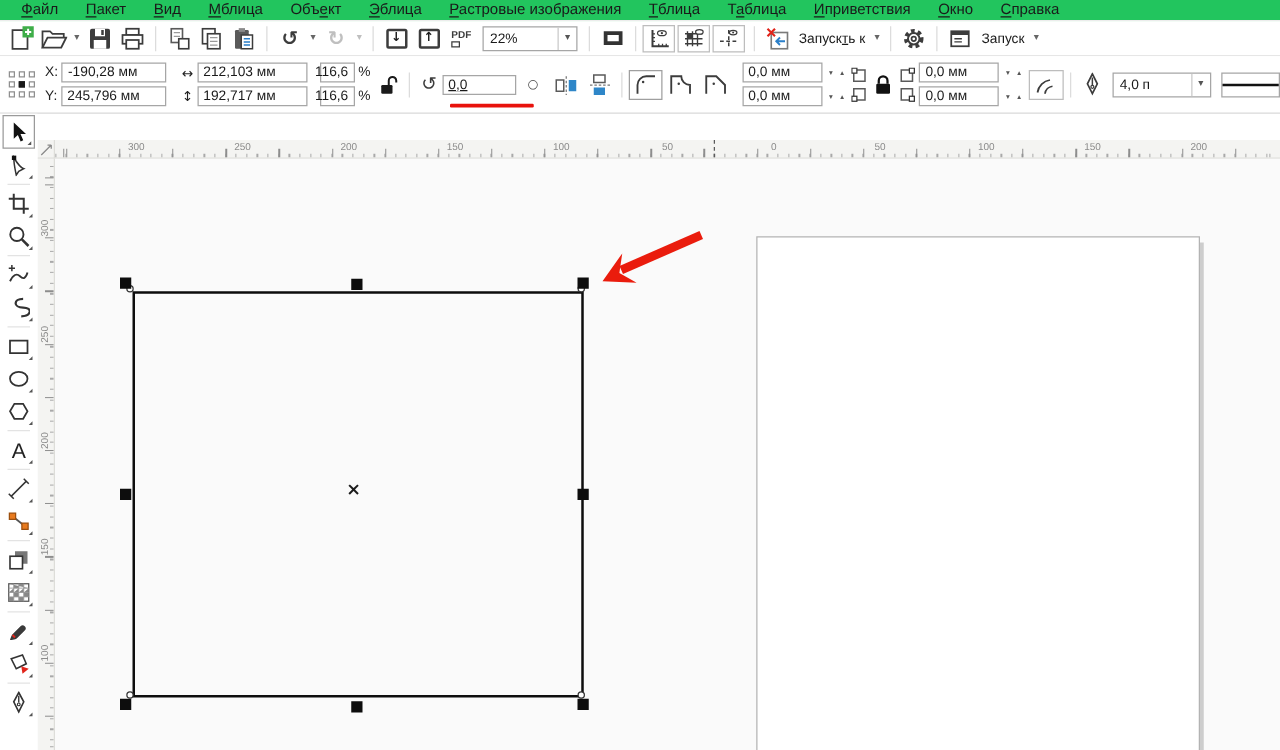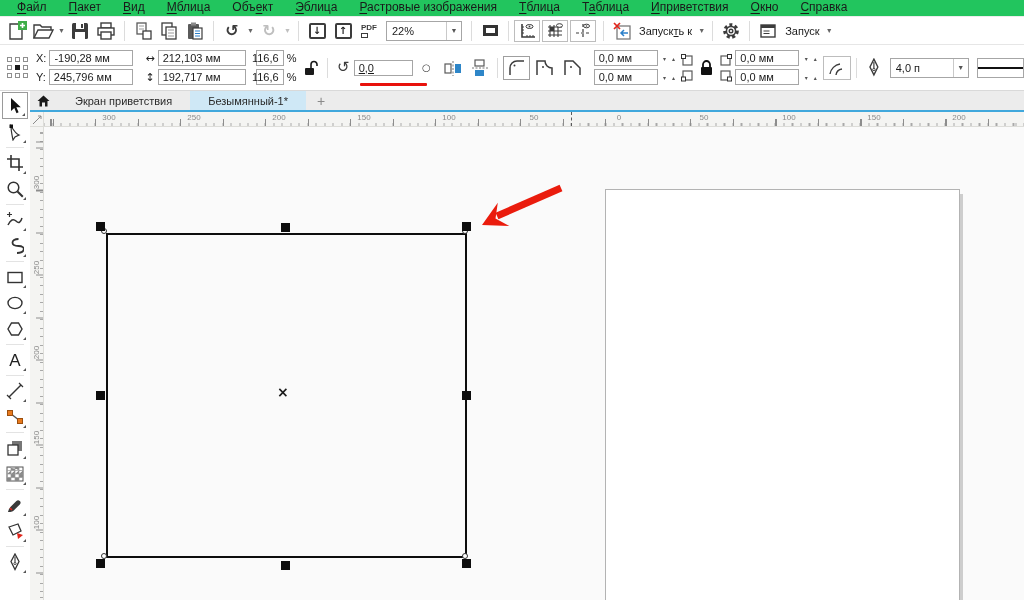--- a/index.html
+++ b/index.html
@@ -536,30 +536,20 @@
     <div class="tsep"></div>
     <div class="tool">
       <svg width="14" height="18" viewBox="0 0 14 18">
         <path d="M7 1 l4 7.5 -4 8 -4-8 z" fill="#fff" stroke="#333" stroke-width="1.3"></path>
         <path d="M7 3.5 v5.5" stroke="#333" stroke-width="1.1"></path>
           <circle cx="7" cy="10.5" r="1.1" fill="none" stroke="#333" stroke-width="0.9"></circle>
       </svg>
     </div>
   </div>
 
-  <div class="tabstrip">
-    <div class="hometab">
-      <svg width="13" height="12" viewBox="0 0 13 12">
-        <path d="M0.5 6 L6.5 0.5 L12.5 6 H10.5 V11.5 H8 V7.5 H5 V11.5 H2.5 V6 Z" fill="#1a1a1a"></path>
-      </svg>
-    </div>
-    <div class="doctab">Экран приветствия</div>
-    <div class="doctab active">Безымянный-1*</div>
-    <div class="newtab">+</div>
-  </div>
 
   <div class="rcorner">
     <svg width="14" height="15" viewBox="0 0 14 15">
       <path d="M3 12 L11 4 M11 4 l-3 0 m3 0 l0 3" stroke="#8a8a8a" stroke-width="1" fill="none"></path>
     </svg>
   </div>
   <div class="hruler">
     <div class="minor"></div>
     <div class="major"></div>
     <span class="hlab" style="left:65px;">300</span>

